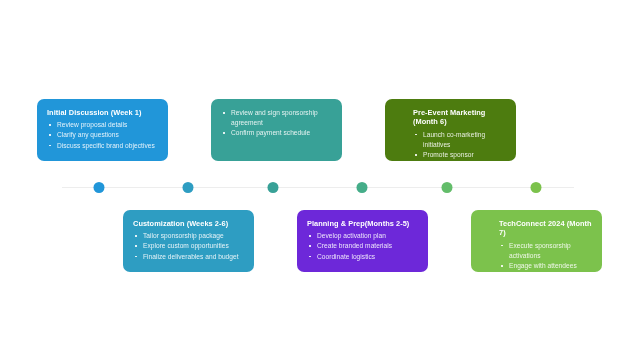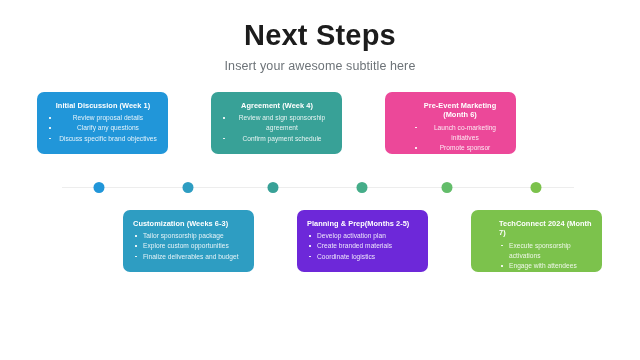--- a/index.html
+++ b/index.html
@@ -73,21 +73,21 @@
   
   .card {
     position: absolute;
     width: 131px;
     height: 62px;
     border-radius: 7px;
     box-sizing: border-box;
     padding: 9px 9px 6px 10px;
     overflow: hidden;
   }
-  .card.row-top  { top: 92px; text-align: center; }
+  .card.row-top  { top: 99px; }
   .card.row-bot  { top: 210px; }
 
   .card-title {
     font-size: 7.4px;
     font-weight: bold;
     color: #ffffff;
     line-height: 1.25;
     margin-bottom: 3px;
     letter-spacing: 0.05px;
   }
@@ -115,24 +115,20 @@
   }
   .bullets li.cont::before {
     display: none;
   }
 </style>
 </head>
 <body>
 
 <div id="slide">
 
-  <div id="header">
-    <div id="title">Next Steps</div>
-    <div id="subtitle">Insert your awesome subtitle here</div>
-  </div>
 
   <div id="timeline">
     <div id="timeline-line"></div>
   <div class="tl-dot" style="left: 99px; background: rgb(33, 150, 217);"></div>
       <div class="tl-dot" style="left: 188px; background: rgb(46, 157, 194);"></div>
       <div class="tl-dot" style="left: 273px; background: rgb(56, 161, 151);"></div>
       <div class="tl-dot" style="left: 362px; background: rgb(69, 173, 137);"></div>
       <div class="tl-dot" style="left: 447px; background: rgb(99, 189, 106);"></div>
       <div class="tl-dot" style="left: 536px; background: rgb(124, 194, 76);"></div>
     </div>
@@ -140,37 +136,36 @@
   <div id="cards-layer">
       <div class="card row-top" style="left: 37px; background: rgb(33, 150, 217);">
         <div class="card-title">Initial Discussion (Week 1)</div>
         <ul class="bullets">
           <li>Review proposal details</li>
           <li>Clarify any questions</li>
           <li>Discuss specific brand objectives</li>
         </ul>
       </div>
       <div class="card row-top" style="left: 211px; background: rgb(56, 161, 151);">
-        <div class="card-title">Agreement (Week 4)</div>
         <ul class="bullets">
           <li>Review and sign sponsorship</li>
           <li class="cont">agreement</li>
           <li>Confirm payment schedule</li>
         </ul>
       </div>
-      <div class="card row-top" style="left: 385px; background: #ec4899; padding-left: 28px;">
+      <div class="card row-top" style="left: 385px; background: #4d7c0f; padding-left: 28px;">
         <div class="card-title">Pre-Event Marketing (Month 6)</div>
         <ul class="bullets">
           <li>Launch co-marketing initiatives</li>
           <li>Promote sponsor participation</li>
           <li>Finalize on-site requirements</li>
         </ul>
       </div>
       <div class="card row-bot" style="left: 123px; background: rgb(46, 157, 194);">
-        <div class="card-title">Customization (Weeks 6-3)</div>
+        <div class="card-title">Customization (Weeks 2-6)</div>
         <ul class="bullets">
           <li>Tailor sponsorship package</li>
           <li>Explore custom opportunities</li>
           <li>Finalize deliverables and budget</li>
         </ul>
       </div>
       <div class="card row-bot" style="left: 297px; background: #6d28d9;">
         <div class="card-title">Planning &amp; Prep(Months 2-5)</div>
         <ul class="bullets">
           <li>Develop activation plan</li>

